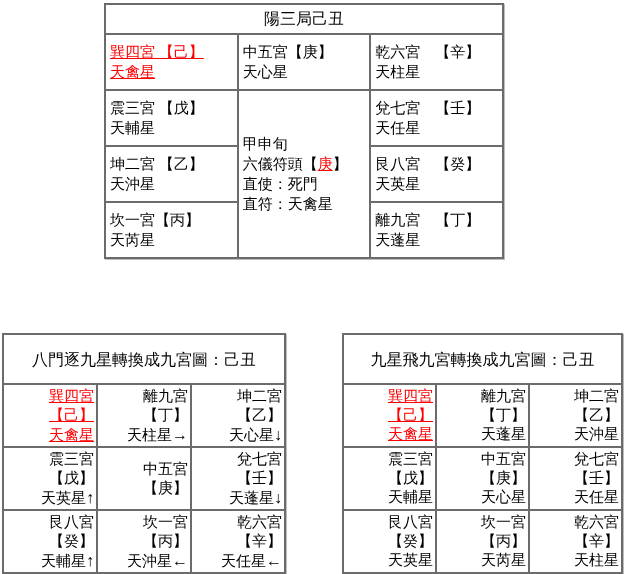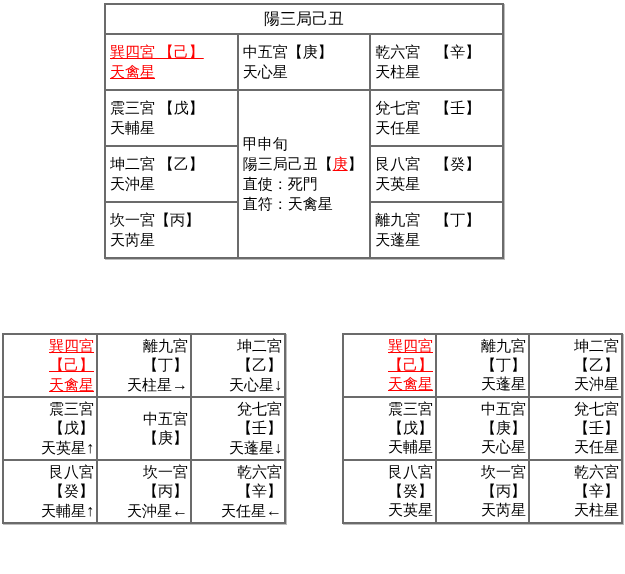--- a/index.html
+++ b/index.html
@@ -65,21 +65,21 @@
         <div class="ln">天柱星</div>
       </td>
     </tr>
     <tr class="r">
       <td>
         <div class="ln">震三宮 【戊】</div>
         <div class="ln">天輔星</div>
       </td>
       <td rowspan="3">
         <div class="ln">甲申旬</div>
-        <div class="ln"><span>陽三局己丑【</span><span class="red">庚</span><span>】</span></div>
+        <div class="ln"><span>六儀符頭【</span><span class="red">庚</span><span>】</span></div>
         <div class="ln">直使：死門</div>
         <div class="ln">直符：天禽星</div>
       </td>
       <td>
         <div class="ln">兌七宮　【壬】</div>
         <div class="ln">天任星</div>
       </td>
     </tr>
     <tr class="r">
       <td>
@@ -99,20 +99,23 @@
       <td>
         <div class="ln">離九宮　【丁】</div>
         <div class="ln">天蓬星</div>
       </td>
     </tr>
   </tbody>
     </table>
 
   <table class="t-sub t-doors">
     <tbody>
+        <tr>
+      <td class="hdr" colspan="3">八門逐九星轉換成九宮圖：己丑</td>
+    </tr>
     <tr class="r">
       <td class="red">
         <div class="ln">巽四宮</div>
         <div class="ln">【己】</div>
         <div class="ln"><span>天禽星</span><span class="arrow"></span></div>
       </td>
       <td>
         <div class="ln">離九宮</div>
         <div class="ln">【丁】</div>
         <div class="ln"><span>天柱星</span><span class="arrow">→</span></div>
@@ -154,20 +157,23 @@
         <div class="ln">乾六宮</div>
         <div class="ln">【辛】</div>
         <div class="ln"><span>天任星</span><span class="arrow">←</span></div>
       </td>
     </tr>
   </tbody>
     </table>
 
   <table class="t-sub t-stars">
     <tbody>
+        <tr>
+      <td class="hdr" colspan="3">九星飛九宮轉換成九宮圖：己丑</td>
+    </tr>
     <tr class="r">
       <td class="red">
         <div class="ln">巽四宮</div>
         <div class="ln">【己】</div>
         <div class="ln">天禽星</div>
       </td>
       <td>
         <div class="ln">離九宮</div>
         <div class="ln">【丁】</div>
         <div class="ln">天蓬星</div>

